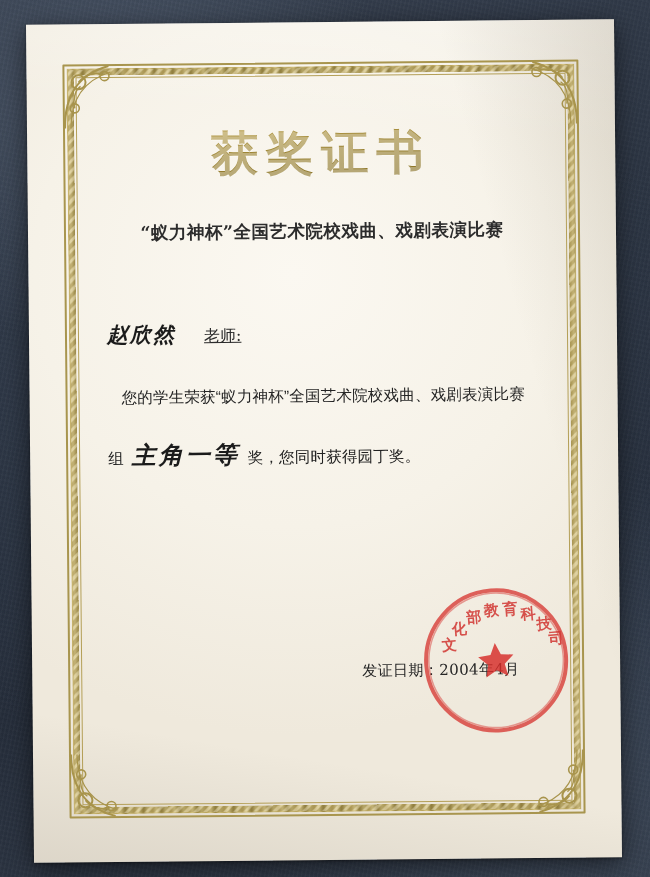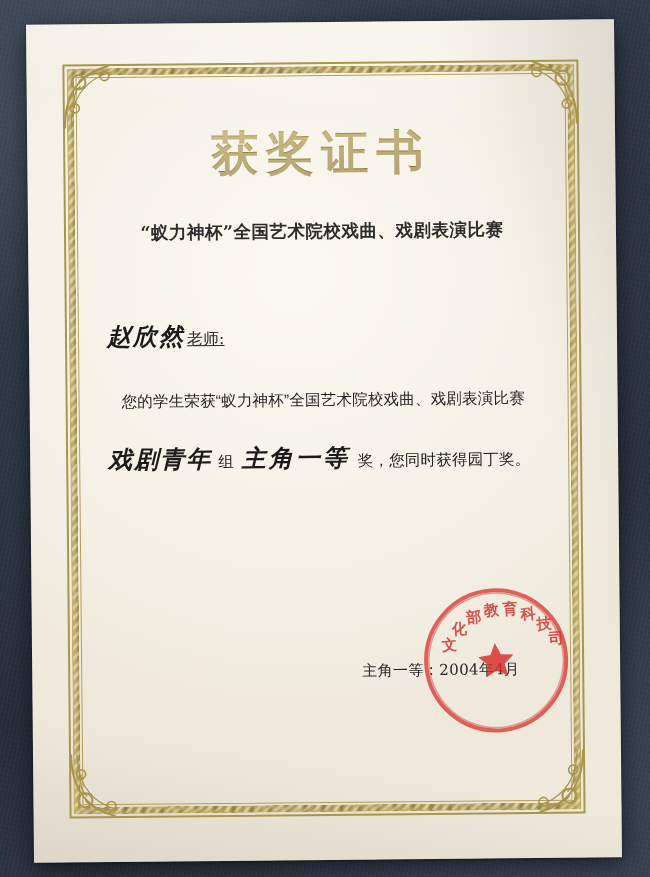--- a/index.html
+++ b/index.html
@@ -159,23 +159,23 @@
   .line.recipient {
     margin: 0 0 34px 8px;
   }
   .handwrite {
     font-family: "DejaVu Serif", "Liberation Serif", serif;
     font-weight: bold;
     font-style: italic;
     color: #1b1b1b;
   }
   .name-big {
-    font-size: 24px;
+    font-size: 21px;
     letter-spacing: 2px;
-    margin-right: 2px;
+    margin-right: 28px;
   }
   .role {
     font-size: 16px;
     color: #2a2a2a;
     text-decoration: underline;
   }
   .body-line {
     font-size: 15.5px;
     line-height: 1.9;
     color: #242424;
@@ -319,30 +319,29 @@
     <p class="cert-subtitle">“蚁力神杯”全国艺术院校戏曲、戏剧表演比赛</p>
 
     <div class="line recipient">
       <span class="handwrite name-big">赵欣然</span>
       <span class="role">老师:</span>
     </div>
 
     <p class="body-line">您的学生荣获“蚁力神杯”全国艺术院校戏曲、戏剧表演比赛</p>
 
     <div class="line award">
-      <span class="handwrite award-group">戏剧青年</span>
       <span class="award-word">组</span>
       <span class="handwrite award-prize">主角一等</span>
       <span class="award-tail">奖，您同时获得园丁奖。</span>
     </div>
 
   </div>
 
   <div class="issue-row">
-    <span>主角一等：</span><span>2004年4月</span>
+    <span>发证日期：</span><span>2004年4月</span>
   </div>
 
   <div class="seal">
     <div class="seal-text">
       <span style="transform:rotate(-62deg) translate(0,-60px) rotate(62deg)">文</span>
       <span style="transform:rotate(-44deg) translate(0,-60px) rotate(44deg)">化</span>
       <span style="transform:rotate(-26deg) translate(0,-60px) rotate(26deg)">部</span>
       <span style="transform:rotate(-8deg)  translate(0,-60px) rotate(8deg)">教</span>
       <span style="transform:rotate(10deg)  translate(0,-60px) rotate(-10deg)">育</span>
       <span style="transform:rotate(28deg)  translate(0,-60px) rotate(-28deg)">科</span>

